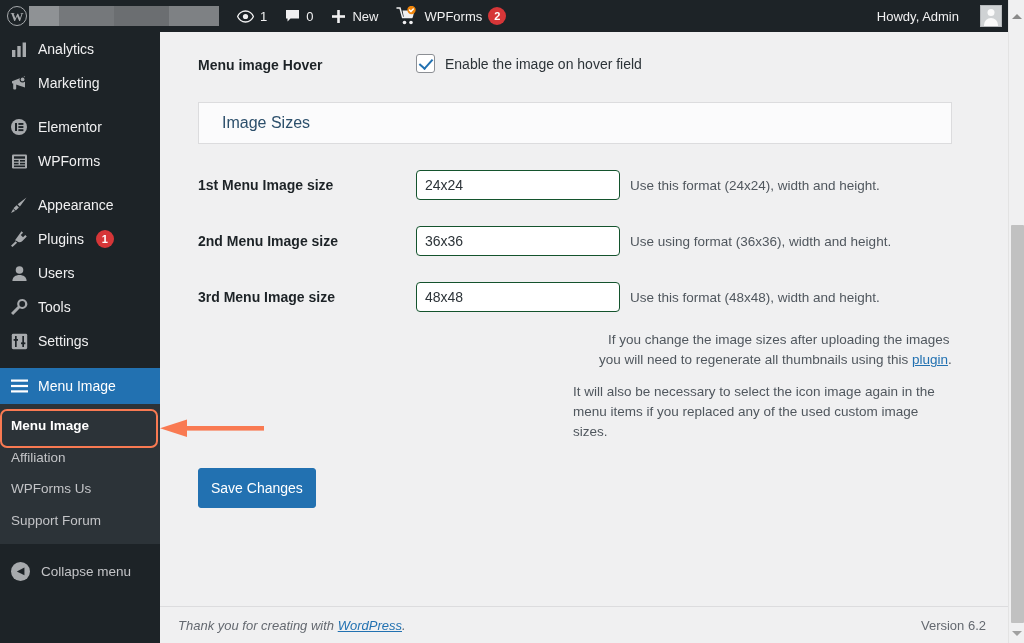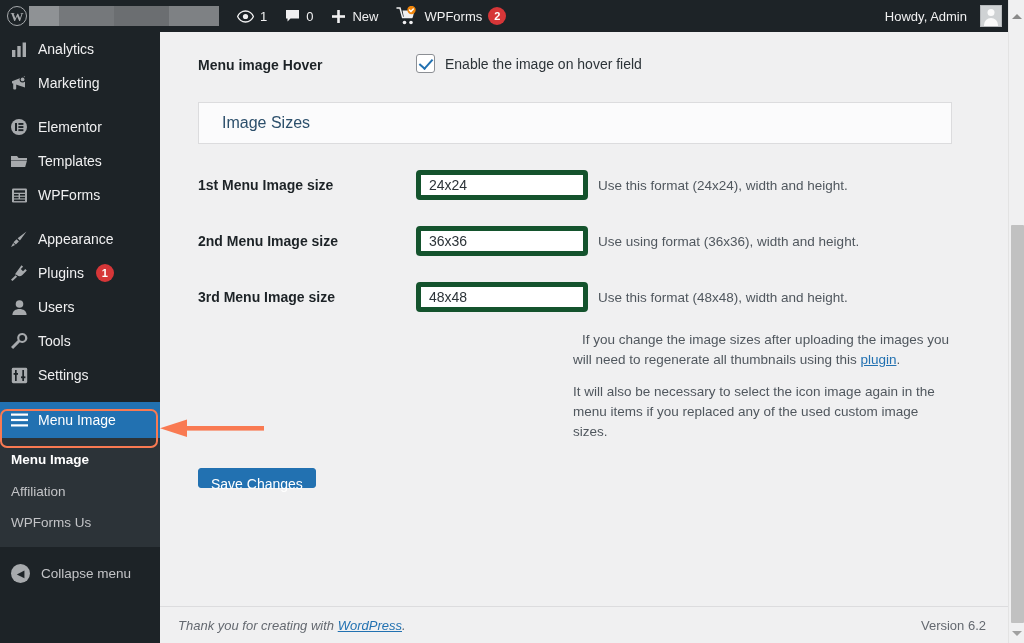--- a/index.html
+++ b/index.html
@@ -58,21 +58,21 @@
   .icon-eye svg, .icon-bubble svg, .icon-plus svg, .icon-cart svg { display:block; }
 
   .wpf-badge {
     display: inline-flex; align-items: center; justify-content: center;
     min-width: 18px; height: 18px; padding: 0 5px;
     border-radius: 9px; background: #d63638; color: #fff;
     font-size: 11px; font-weight: bold; line-height: 1;
   }
   .ab-right {
     margin-left: auto; display: flex; align-items: center;
-    padding-right: 6px; gap: 13px;
+    padding-right: 6px; gap: 21px;
   }
   .avatar-box {
     width: 22px; height: 22px; background: #cfd2d4;
     border: 1px solid #b6b9bc; position: relative; overflow: hidden;
   }
   .avatar-head {
     position: absolute; top: 3px; left: 50%; transform: translateX(-50%);
     width: 7px; height: 7px; border-radius: 50%; background: #fafafa;
   }
   .avatar-body {
@@ -191,42 +191,42 @@
     height: 42px; display: flex; align-items: center;
     padding-left: 11px;
   }
   .sizes-panel h2 {
     margin: 12px; font-size: 16px; font-weight: normal; color: #2c4f6b;
   }
 
   .size-row { margin-top: 26px; align-items: center; }
   .size-row .form-label { padding-top: 0; }
   .txt-input {
-    width: 172px; height: 30px;
-    border: 5px solid #14532d; border-radius: 4px;
+    width: 204px; height: 30px;
+    border: 1px solid #14532d; border-radius: 4px;
     background: #fff; padding: 0 8px;
     font-size: 14px; color: #2c3338;
     font-family: "Liberation Sans", sans-serif;
     box-shadow: 0 0 0 transparent;
   }
   .help-text { font-size: 13.5px; color: #50575e; }
 
   .notes {
     margin: 18px 56px 0 413px;
     font-size: 13.5px; color: #50575e; line-height: 1.5;
   }
   .notes p { margin: 0 0 11px 0; }
-  .notes p:first-child { text-indent: 9px; }
+  .notes p:first-child { text-indent: 9px; margin-left: 26px; }
   .notes a { color: #2271b1; }
 
   .save-wrap { padding-left: 38px; margin-top: 26px; }
   .btn-primary {
     background: #2271b1; border: 1px solid #2271b1;
     color: #fff; font-size: 14px;
-    padding: 0 12px; height: 20px; border-radius: 3px;
+    padding: 0 12px; height: 40px; border-radius: 3px;
     cursor: pointer; font-family: "Liberation Sans", sans-serif;
     line-height: 30px;
   }
 
   
   .footer {
     position: absolute; left: 160px; bottom: 0;
     width: 848px; height: 37px;
     border-top: 1px solid #dcdcde;
     background: #f0f0f1;
@@ -376,29 +376,20 @@
             <circle cx="9" cy="9" r="8"></circle>
             <rect x="5" y="5" width="2" height="8" fill="#1d2327"></rect>
             <rect x="8.4" y="5" width="5" height="1.9" fill="#1d2327"></rect>
             <rect x="8.4" y="8.1" width="5" height="1.9" fill="#1d2327"></rect>
             <rect x="8.4" y="11.2" width="5" height="1.9" fill="#1d2327"></rect>
           </svg>
       </span>
       <span class="mlabel">Elementor</span>
     </div>
 
-    <div class="menu-row">
-      <span class="mi">
-        <svg width="18" height="16" viewBox="0 0 18 16">
-            <path d="M1 3h6l1.6 2H17v2H1z"></path>
-            <path d="M1 7.6h16l-1.8 6.4H1z"></path>
-          </svg>
-      </span>
-      <span class="mlabel">Templates</span>
-    </div>
 
     <div class="menu-row">
       <span class="mi">
         <svg width="17" height="17" viewBox="0 0 17 17">
             <rect x="1" y="1.5" width="15" height="14" rx="1.3"></rect>
             <rect x="3" y="3.3" width="11" height="2.4" fill="#1d2327"></rect>
             <rect x="3" y="7" width="4.6" height="1.6" fill="#1d2327"></rect>
             <rect x="9" y="7" width="5" height="1.6" fill="#1d2327"></rect>
             <rect x="3" y="9.8" width="4.6" height="1.6" fill="#1d2327"></rect>
             <rect x="9" y="9.8" width="5" height="1.6" fill="#1d2327"></rect>
@@ -474,20 +465,21 @@
             <rect x="0" y="11.3" width="17" height="2.2"></rect>
           </svg>
       </span>
       <span class="mlabel">Menu Image</span>
     </div>
 
     <div class="submenu">
       <div class="submenu-item cur">Menu Image</div>
       <div class="submenu-item">Affiliation</div>
       <div class="submenu-item">WPForms Us</div>
+      <div class="submenu-item">Support Forum</div>
     </div>
 
     <div class="collapse-row">
       <span class="collapse-icon">◀</span>
       <span>Collapse menu</span>
     </div>
   </div>
 
   <div class="hl-box"></div>
   <div class="arrow-wrap">

